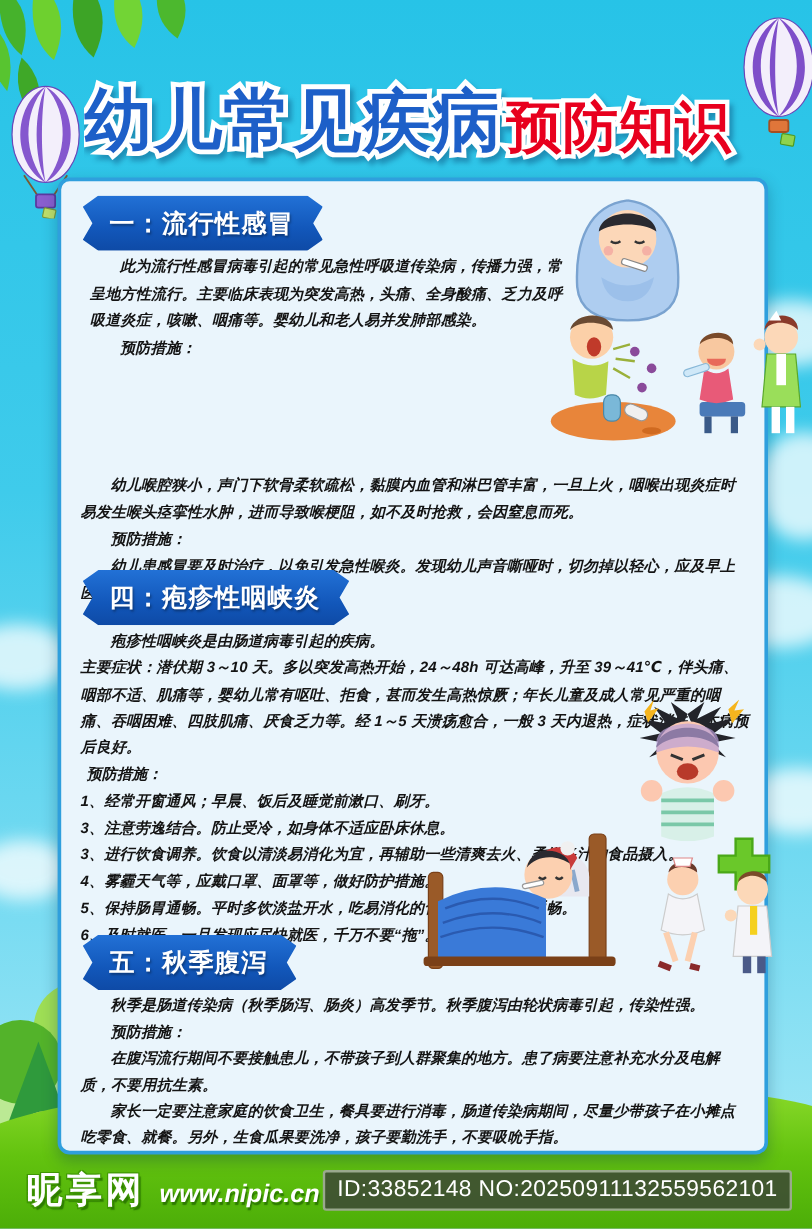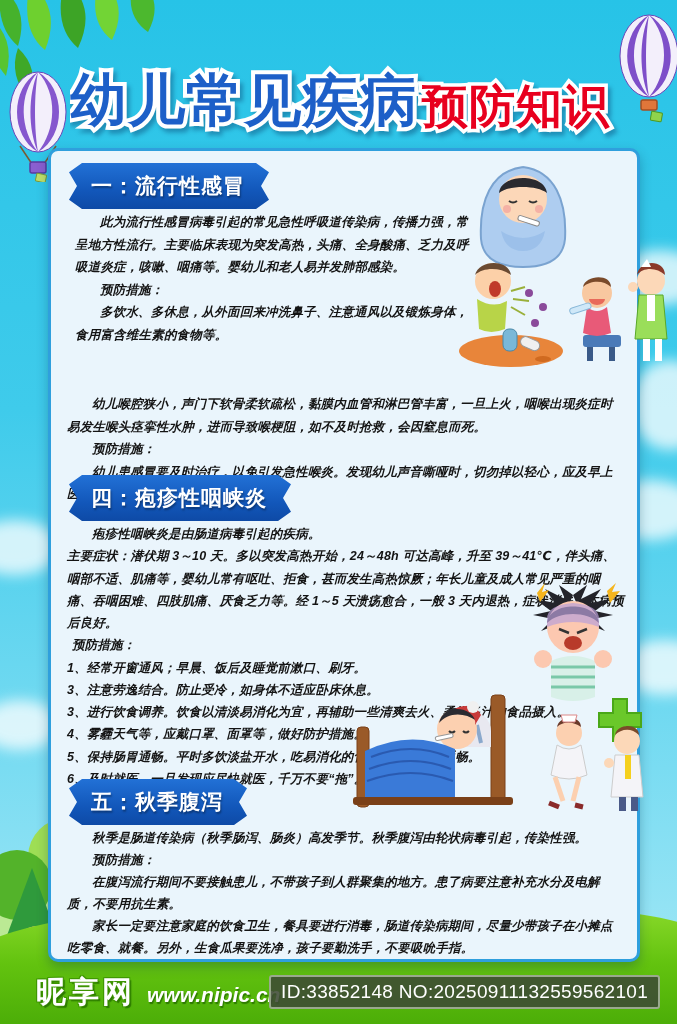--- a/index.html
+++ b/index.html
@@ -33,21 +33,21 @@
           box-shadow:0 3px 4px rgba(0,30,80,.25);}
   .sec{position:absolute;color:#141414;font-size:12.5px;line-height:1.8;font-weight:600;letter-spacing:.2px;}
   .sec p{margin:0;font-style:italic;}
   .indent{text-indent:2em;}
   .label{font-weight:800;text-indent:2em;}
   .label0{font-weight:800;text-indent:.4em;}
   .list p{text-indent:0;}
   
   .illus{position:absolute;z-index:5;}
   
-  .footerLogo{position:absolute;left:36px;top:972px;z-index:6;color:#fff;display:flex;align-items:baseline;gap:12px;}
+  .footerLogo{position:absolute;left:22px;top:972px;z-index:6;color:#fff;display:flex;align-items:baseline;gap:12px;}
   .siteName{font-size:30px;font-weight:800;letter-spacing:3px;
             text-shadow:-1px -1px 0 #3f9603,1px -1px 0 #3f9603,-1px 1px 0 #3f9603,2px 2px 1px #2d7a00;}
   .siteUrl{font-size:21px;font-weight:800;font-style:italic;text-shadow:1px 2px 1px #2d7a00;text-align:center;}
   .idBadge{position:absolute;right:17px;top:975px;z-index:6;background:rgba(62,74,52,.88);
            border:2px solid #9aa98d;border-radius:3px;color:#fff;font-size:19px;
            padding:4px 10px;letter-spacing:.3px;}
 </style>
 </head>
 <body>
 
@@ -109,21 +109,20 @@
       </g>
     </svg>
   </div>
 
   <div class="panel">
 
     <div class="ribbon" style="left:18px;top:12px;">一：流行性感冒</div>
     <div class="sec" style="left:24px;top:60px;width:396px;">
       <p class="indent">此为流行性感冒病毒引起的常见急性呼吸道传染病，传播力强，常呈地方性流行。主要临床表现为突发高热，头痛、全身酸痛、乏力及呼吸道炎症，咳嗽、咽痛等。婴幼儿和老人易并发肺部感染。</p>
       <p class="label">预防措施：</p>
-      <p class="indent">多饮水、多休息，从外面回来冲洗鼻子、注意通风以及锻炼身体，食用富含维生素的食物等。</p>
     </div>
 
     <svg class="illus" style="left:420px;top:10px;" width="105" height="110" viewBox="0 0 105 110">
       <path d="M52,6 C20,10 8,40 10,78 C12,100 30,106 52,106 C74,106 92,100 94,78 C96,40 84,10 52,6" fill="#aecdf0" stroke="#7aa3d0" stroke-width="2"></path>
       <circle cx="52" cy="38" r="24" fill="#fcd7b8"></circle>
       <path d="M28,32 C30,12 74,12 76,32 C66,24 38,24 28,32" fill="#2a2a30"></path>
       <path d="M38,40 q4,3 8,0 M58,40 q4,3 8,0" stroke="#333" stroke-width="2" fill="none"></path>
       <circle cx="36" cy="48" r="4" fill="#f3a8a0" opacity=".8"></circle>
       <circle cx="68" cy="48" r="4" fill="#f3a8a0" opacity=".8"></circle>
       <rect x="48" y="54" width="22" height="5" rx="2" fill="#fff" stroke="#888" transform="rotate(18 48 54)"></rect>

